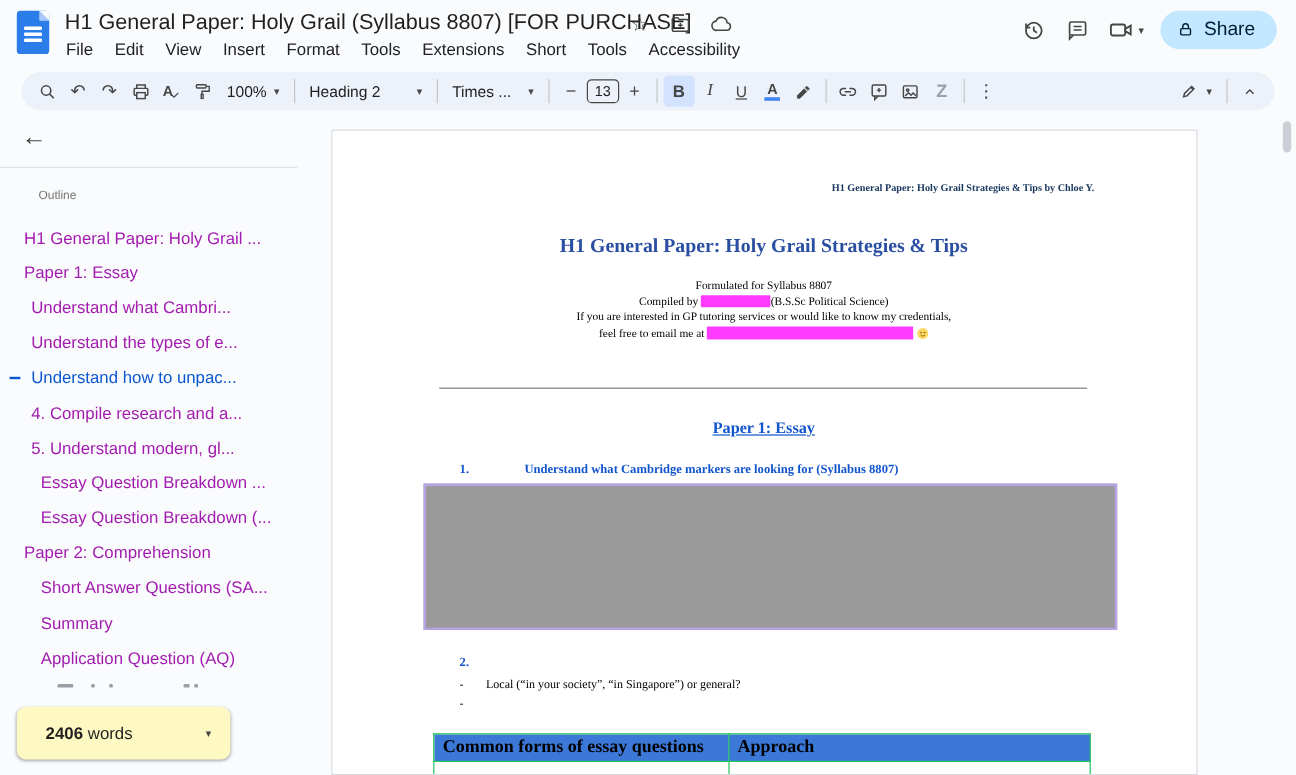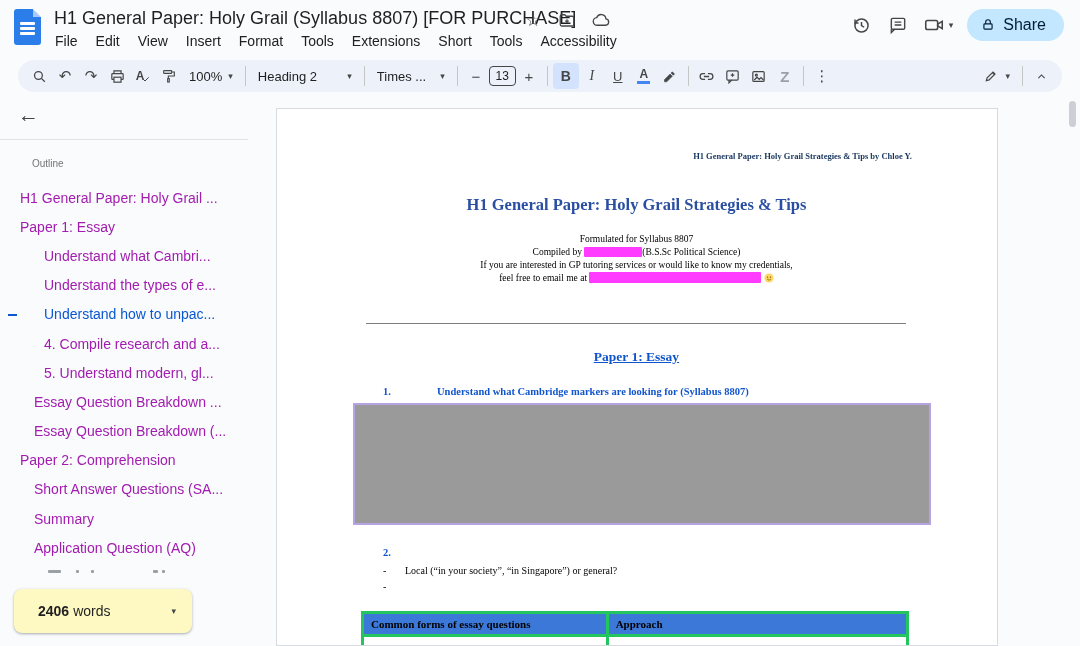--- a/index.html
+++ b/index.html
@@ -48,21 +48,21 @@
 
   
   .back-arrow { position:absolute; left:18px; top:103px; font-size:21px; color:#444746; cursor:pointer; }
   .sidebar-rule { position:absolute; left:0; top:139px; width:248px; height:1px; background:#e1e3e6; }
   .outline-header { position:absolute; left:32px; top:158px; font-size:10px; color:#757575; font-weight:500; }
   .outline { position:absolute; left:0; top:183px; width:250px; }
   .o-item { position:relative; height:29.2px; display:flex; align-items:center; font-size:14px;
     color:#a21caf; cursor:pointer; white-space:nowrap; overflow:hidden; }
   .o-item.ind0 { padding-left:20px; }
   .o-item.ind1 { padding-left:34px; }
-  .o-item.ind2 { padding-left:44px; }
+  .o-item.ind2 { padding-left:26px; }
   .o-item.active { color:#0b57d0; }
   .o-item.active::before { content:""; position:absolute; left:8px; top:14px; width:9px; height:2px; background:#0b57d0; }
   .o-clipped { position:absolute; left:0; top:568px; width:250px; height:8px; }
   .o-clipped i { position:absolute; top:2px; height:2.5px; background:#9aa0a6; border-radius:1px; }
 
   .wordcount { position:absolute; left:14px; top:589px; width:178px; height:44px; background:#fef9c3;
     border-radius:8px; box-shadow:0 1px 3px rgba(60,64,67,.3), 0 1px 2px rgba(60,64,67,.15);
     display:flex; align-items:center; padding:0 16px 0 24px; cursor:pointer; font-size:14px; color:#1f1f1f; }
   .wordcount b { font-weight:700; margin-right:4px; }
   .wordcount .caret { margin-left:auto; }
@@ -88,21 +88,21 @@
   .num-heading .txt { position:absolute; left:128px; top:0; white-space:nowrap;margin-left:32px; }
   .h1-row { left:0; top:277px; width:100%; height:14px; }
   .h2-row { left:0; top:438px; width:100%; height:14px; }
   .img-placeholder { position:absolute; left:76px; top:294px; width:578px; height:122px;
     background:#9a9a9a; border:2px solid #b5a3e3; cursor:pointer; }
   .bullet { position:absolute; font-size:10px; color:#000; height:13px; width:100%; }
   .bullet .dash { position:absolute; left:106px; }
   .bullet .txt { position:absolute; left:128px; white-space:nowrap; }
   .b1 { top:456px; } .b2 { top:472px; }
   .doc-table { position:absolute; left:84px; top:502px; width:548px; border-collapse:collapse; }
-  .doc-table td { border:3px solid #22c55e; font-size:11px; padding:0 0 0 7px; }
+  .doc-table td { border:1px solid #22c55e; font-size:15px; padding:0 0 0 7px; }
   .doc-table .hdr td { background:#3c78d8; font-weight:700; height:23px; color:#000; }
   .doc-table .body td { height:22px; background:#fff; }
   .col1 { width:246px; } .col2 { width:302px; }
 
   .scroll-thumb { position:absolute; right:4px; top:101px; width:7px; height:26px;
     background:#ccd0d6; border-radius:4px; cursor:grab; }
 
   .smiley { display:inline-block; vertical-align:-2px; }
 </style>
 </head>

